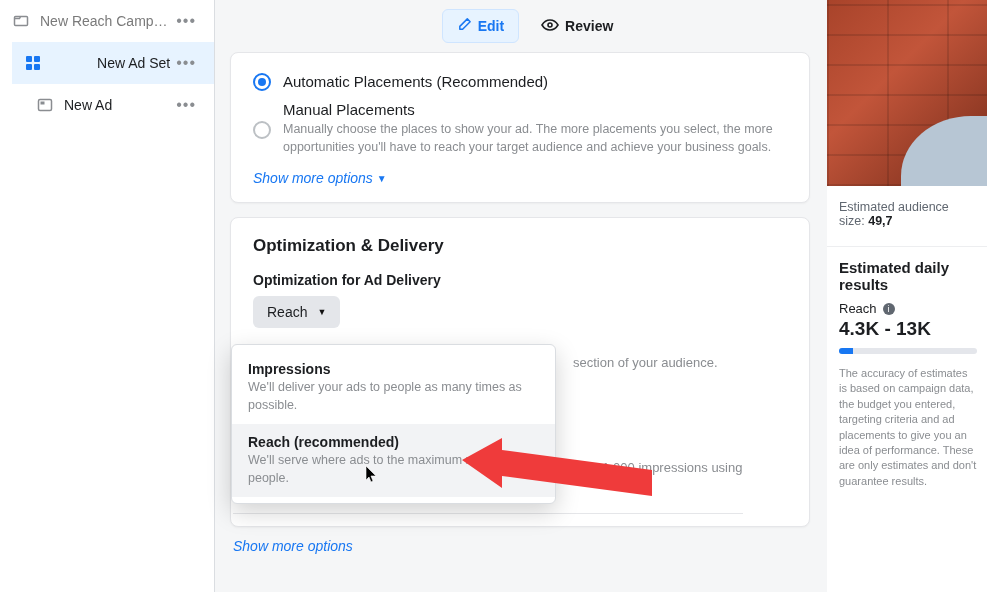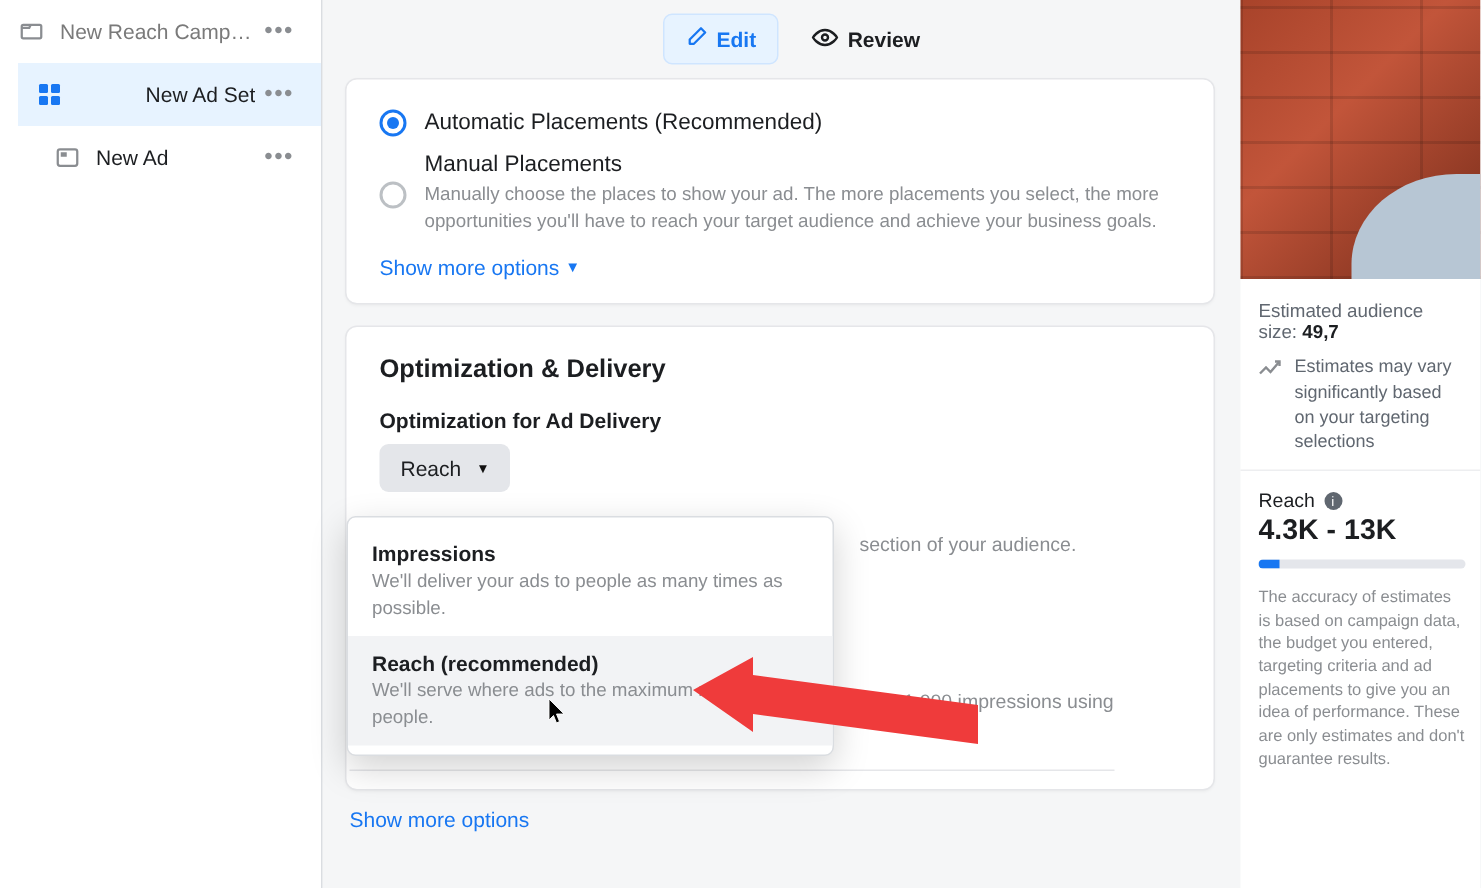--- a/index.html
+++ b/index.html
@@ -91,20 +91,21 @@
   .radio.checked { border-color: #1877f2; }
   .radio.checked::after {
     content: ""; position: absolute; inset: 3px;
     background: #1877f2; border-radius: 50%;
   }
   .radio-title { font-size: 15px; color: #1c1e21; }
   .radio-desc { font-size: 12.5px; color: #8a8d91; line-height: 1.45; margin-top: 2px; max-width: 500px; }
   .link-more {
     color: #1877f2; font-size: 14px; cursor: pointer; display: inline-flex; align-items: center; gap: 4px;
     margin-top: 8px;
+    font-style: italic;
   }
   .link-more .caret { font-size: 10px; }
   .section-title { font-size: 17px; font-weight: 700; margin-bottom: 16px; }
   .field-label { font-size: 14px; font-weight: 600; margin-bottom: 8px; color:#1c1e21;}
   .select-pill {
     display: inline-flex; align-items: center; gap: 10px;
     background: #e4e6ea; color: #1c1e21;
     padding: 8px 14px; border-radius: 6px;
     font-size: 14px; font-weight: 500;
     cursor: pointer;
@@ -309,30 +310,24 @@
 <div class="right">
   <div class="brick">
     <div class="shoulder"></div>
   </div>
 
   <div class="right-section first">
     <div class="aud-size">
       <span>Estimated audience size:</span>
       <span style="color:#1c1e21;font-weight:600;">49,7</span>
     </div>
-    <div class="est-note">
-      <svg class="trend-icon" viewBox="0 0 16 14" fill="none">
-          <path d="M1 11l4-4 3 3 6-7" stroke="#8a8d91" stroke-width="1.6"></path>
-          <path d="M11 3h3v3" stroke="#8a8d91" stroke-width="1.6"></path>
-        </svg>
-      <span>Estimates may vary significantly based on your targeting selections</span>
-    </div>
   </div>
 
   <div class="right-section">
+    <div class="right-title">Estimated daily results</div>
     <div class="reach-label">
       <span>Reach</span>
       <span class="info-dot">i</span>
     </div>
     <div class="reach-range">4.3K - 13K</div>
     <div class="bar">
       <div class="bar-fill"></div>
     </div>
     <div class="tiny">The accuracy of estimates is based on campaign data, the budget you entered, targeting criteria and ad placements to give you an idea of performance. These are only estimates and don't guarantee results.</div>
 

